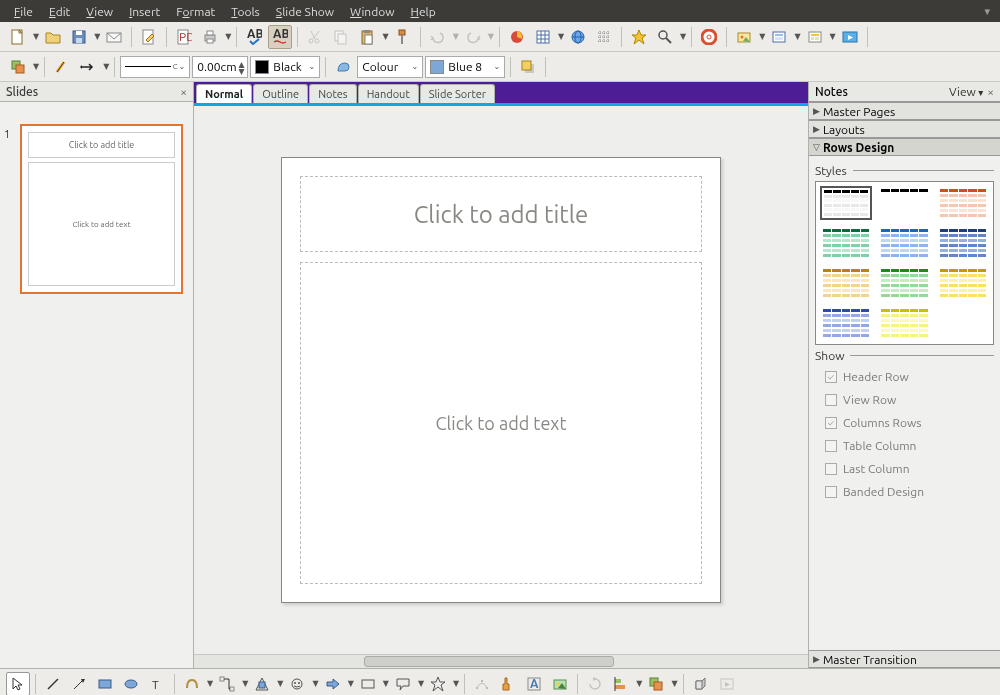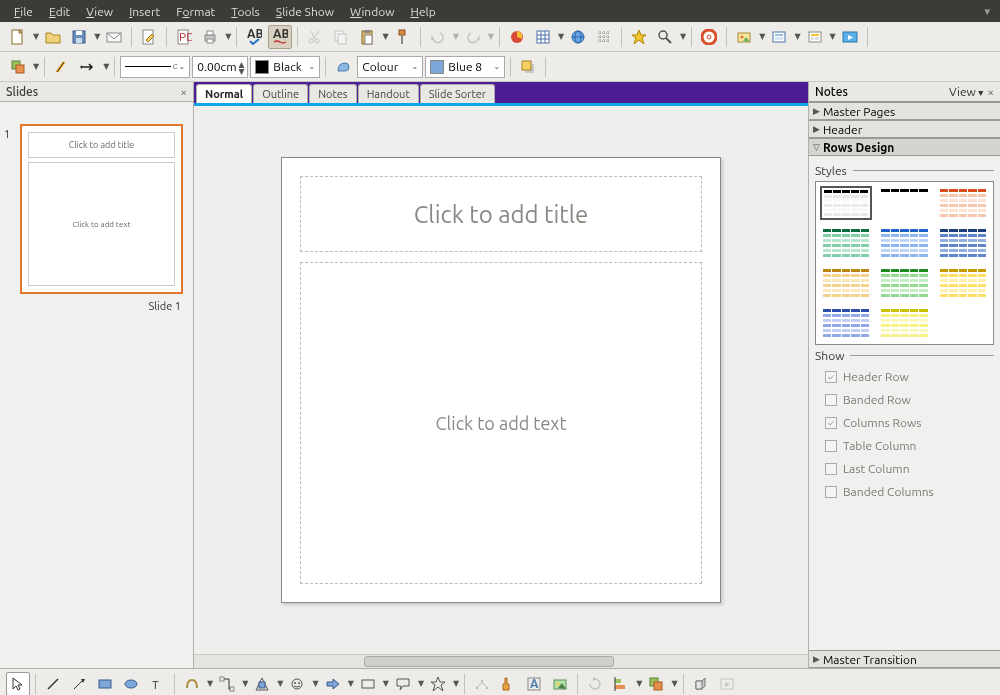--- a/index.html
+++ b/index.html
@@ -346,21 +346,20 @@
     <div class="panel-title">
       <span class="ptxt">Slides</span>
       <span class="panel-close">×</span>
     </div>
     <div class="slides-body">
       <div class="slide-num">1</div>
       <div class="thumb">
         <div class="thumb-title">Click to add title</div>
         <div class="thumb-text">Click to add text</div>
       </div>
-      <div class="thumb-label">Slide 1</div>
     </div>
   </div>
 
   <div class="center-area">
     <div class="view-tabs">
       <div class="view-tab active">Normal</div>
       <div class="view-tab">Outline</div>
       <div class="view-tab">Notes</div>
       <div class="view-tab">Handout</div>
       <div class="view-tab">Slide Sorter</div>
@@ -381,21 +380,21 @@
       <span class="ptxt">Notes</span>
       <span class="view-link"><span>View</span> ▾</span>
       <span class="panel-close">×</span>
     </div>
     <div class="section-bar">
         <span class="tri">▶</span>
         <span>Master Pages</span>
       </div>
     <div class="section-bar">
         <span class="tri">▶</span>
-        <span>Header</span>
+        <span>Layouts</span>
       </div>
     <div class="section-bar active">
         <span class="tri">▽</span>
         <span>Rows Design</span>
       </div>
     <div class="table-design-body">
       <div class="group-label">
           <span>Styles</span>
           <div class="line"></div>
         </div>
@@ -933,37 +932,37 @@
           <span>Show</span>
           <div class="line"></div>
         </div>
       <div class="show-opts">
         <label class="chk">
             <span class="box">✓</span>
             <span>Header Row</span>
           </label>
         <label class="chk">
             <span class="box"></span>
-            <span>Banded Row</span>
+            <span>View Row</span>
           </label>
         <label class="chk">
             <span class="box">✓</span>
             <span>Columns Rows</span>
           </label>
         <label class="chk">
             <span class="box"></span>
             <span>Table Column</span>
           </label>
         <label class="chk">
             <span class="box"></span>
             <span>Last Column</span>
           </label>
         <label class="chk">
             <span class="box"></span>
-            <span>Banded Columns</span>
+            <span>Banded Design</span>
           </label>
       </div>
     </div>
     <div class="section-bar">
         <span class="tri">▶</span>
         <span>Master Transition</span>
       </div>
   </div>
 </div>
 

